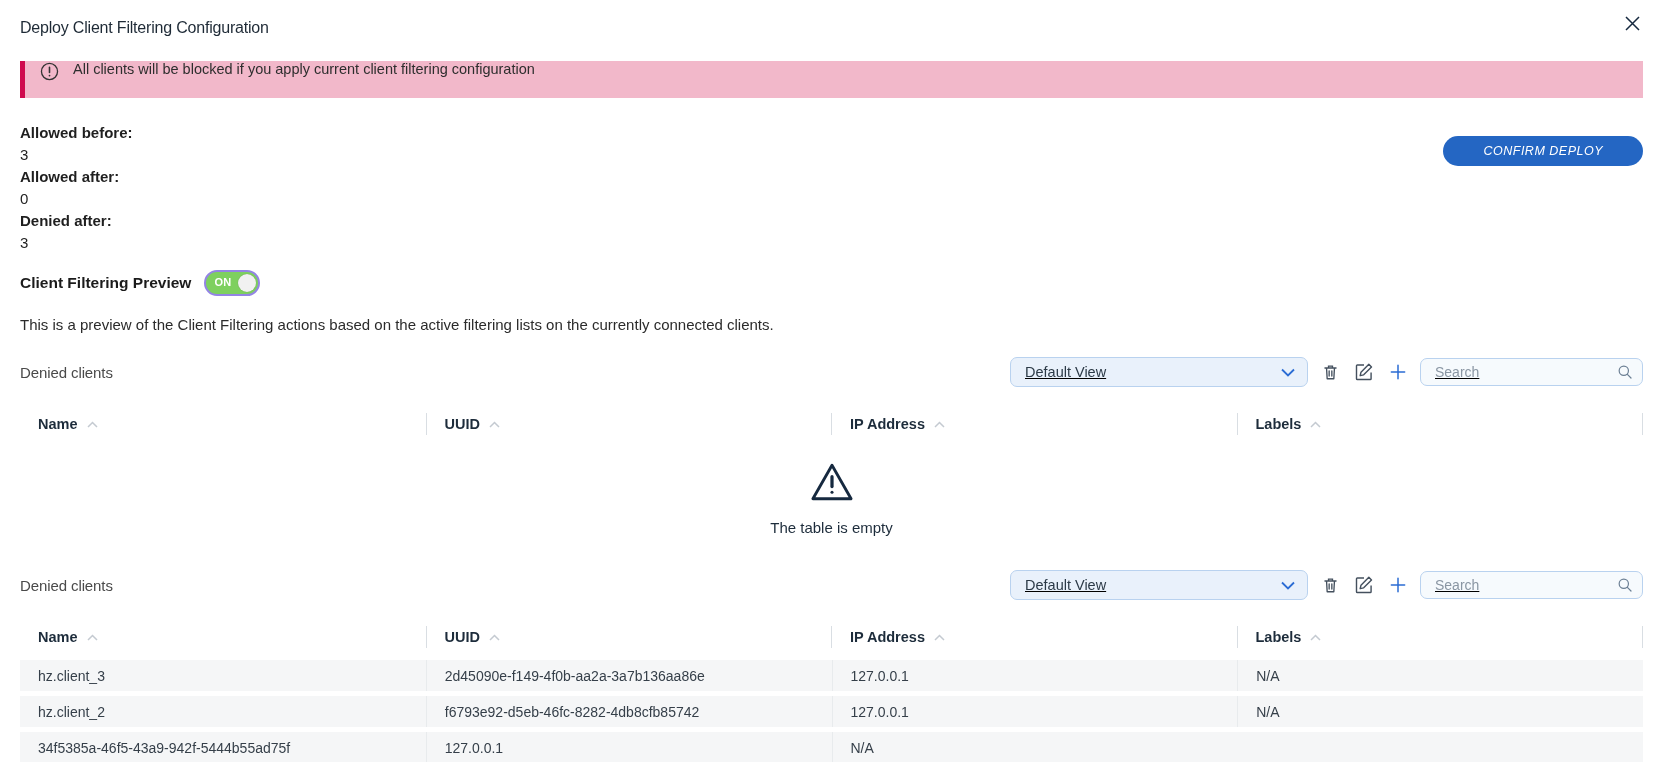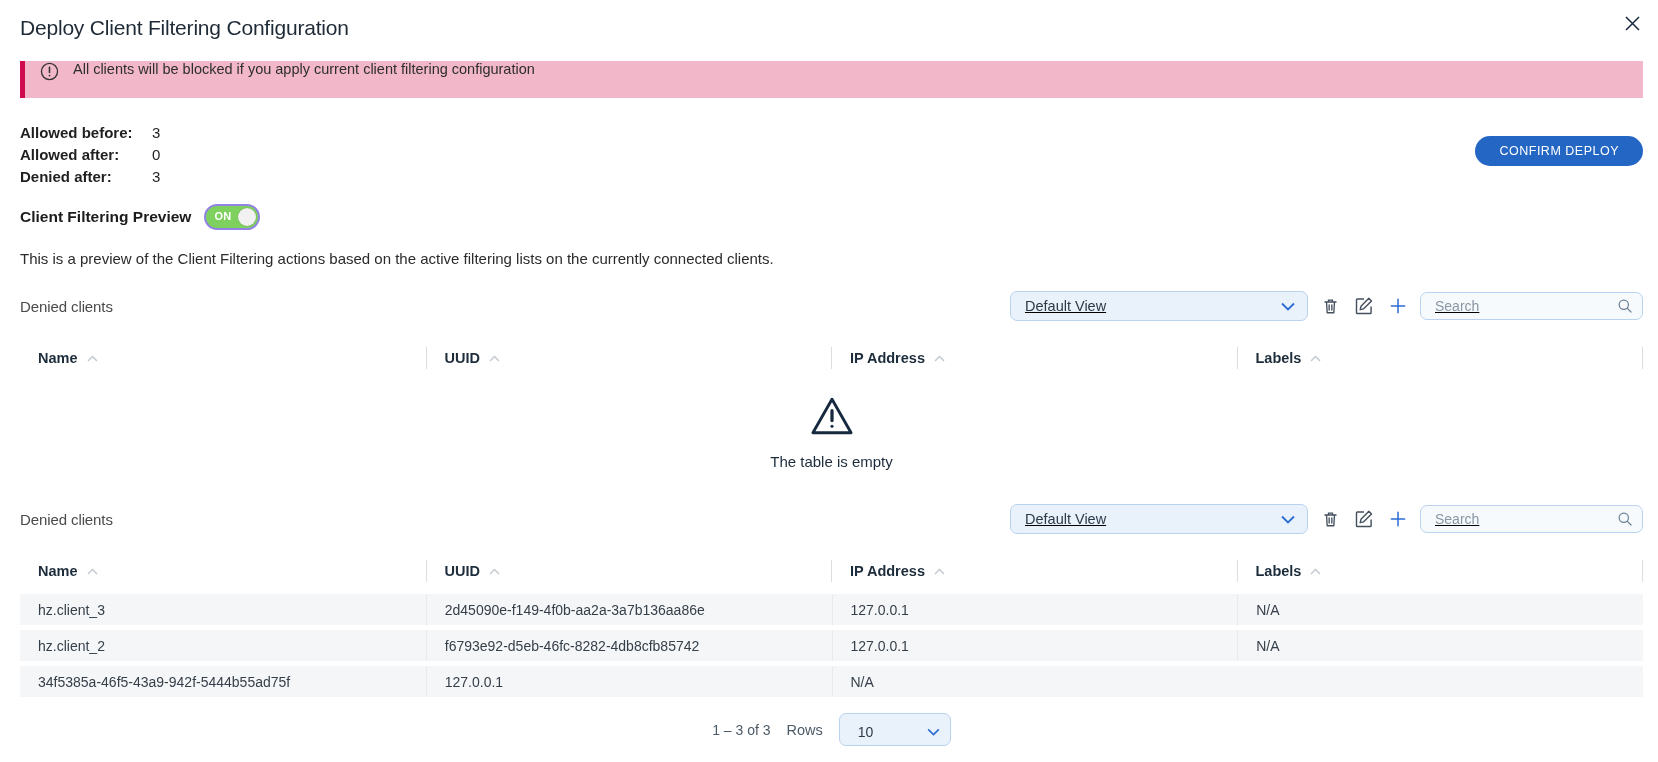--- a/index.html
+++ b/index.html
@@ -1,33 +1,33 @@
 <!DOCTYPE html>
 <html><head>
 <meta charset="utf-8">
 <style>
   html,body{margin:0;padding:0;background:#fff;}
   body{font-family:"Liberation Sans",sans-serif;-webkit-font-smoothing:antialiased;}
   .page{position:relative;width:1658px;height:762px;background:#fff;overflow:hidden;box-sizing:border-box;padding:15px 15px 0 20px;}
 
   
   .dialog-header{display:flex;justify-content:space-between;align-items:flex-start;}
-  .dialog-title{font-size:21px;color:#1e2a36;font-weight:400;letter-spacing:-0.2px;line-height:26px;}
+  .dialog-title{font-size:16px;color:#1e2a36;font-weight:400;letter-spacing:-0.2px;line-height:26px;}
   .close-btn{background:none;border:none;cursor:pointer;padding:2px;margin-top:-2px;}
 
   
   .banner{margin-top:20px;background:#f2b8ca;border-left:5px solid #cf0a4e;height:37px;display:flex;align-items:flex-start;gap:13px;padding-left:14px;}
   .banner-text{font-size:14.5px;color:#2e2e2e;}
 
   
   .stats-row{display:flex;justify-content:space-between;margin-top:24px;}
-  .stat{display:flex;font-size:15px;line-height:22px;color:#1f1f1f;}
+  .stat{display:flex;font-size:15px;line-height:22px;color:#1f1f1f;flex-direction:column;}
   .stat-label{font-weight:700;width:132px;}
-  .confirm-btn{background:#2466c3;color:#fff;border:none;border-radius:15px;height:30px;padding:0 24px;
-    font-size:12.5px;letter-spacing:.5px;font-family:inherit;cursor:pointer;margin-top:14px;}
+  .confirm-btn{background:#2466c3;color:#fff;border:none;border-radius:15px;height:30px;padding:0 40px;
+    font-size:12.5px;letter-spacing:.5px;font-family:inherit;cursor:pointer;margin-top:14px;font-style:italic;}
 
   
   .toggle-row{display:flex;align-items:center;gap:13px;margin-top:16px;}
   .toggle-label{font-weight:700;font-size:15.5px;color:#1b1b1b;}
   .toggle{position:relative;width:52px;height:22px;background:#7ed05f;border:2px solid #9384e4;border-radius:13px;cursor:pointer;}
   .toggle-state{position:absolute;left:8px;top:4px;color:#fff;font-size:11px;font-weight:700;letter-spacing:.3px;}
   .toggle-knob{position:absolute;right:2px;top:2px;width:18px;height:18px;border-radius:50%;background:#f1f1f1;box-shadow:0 0 1px rgba(0,0,0,.3);}
 
   .description{margin-top:20px;font-size:15px;color:#2b2b2b;}
 

